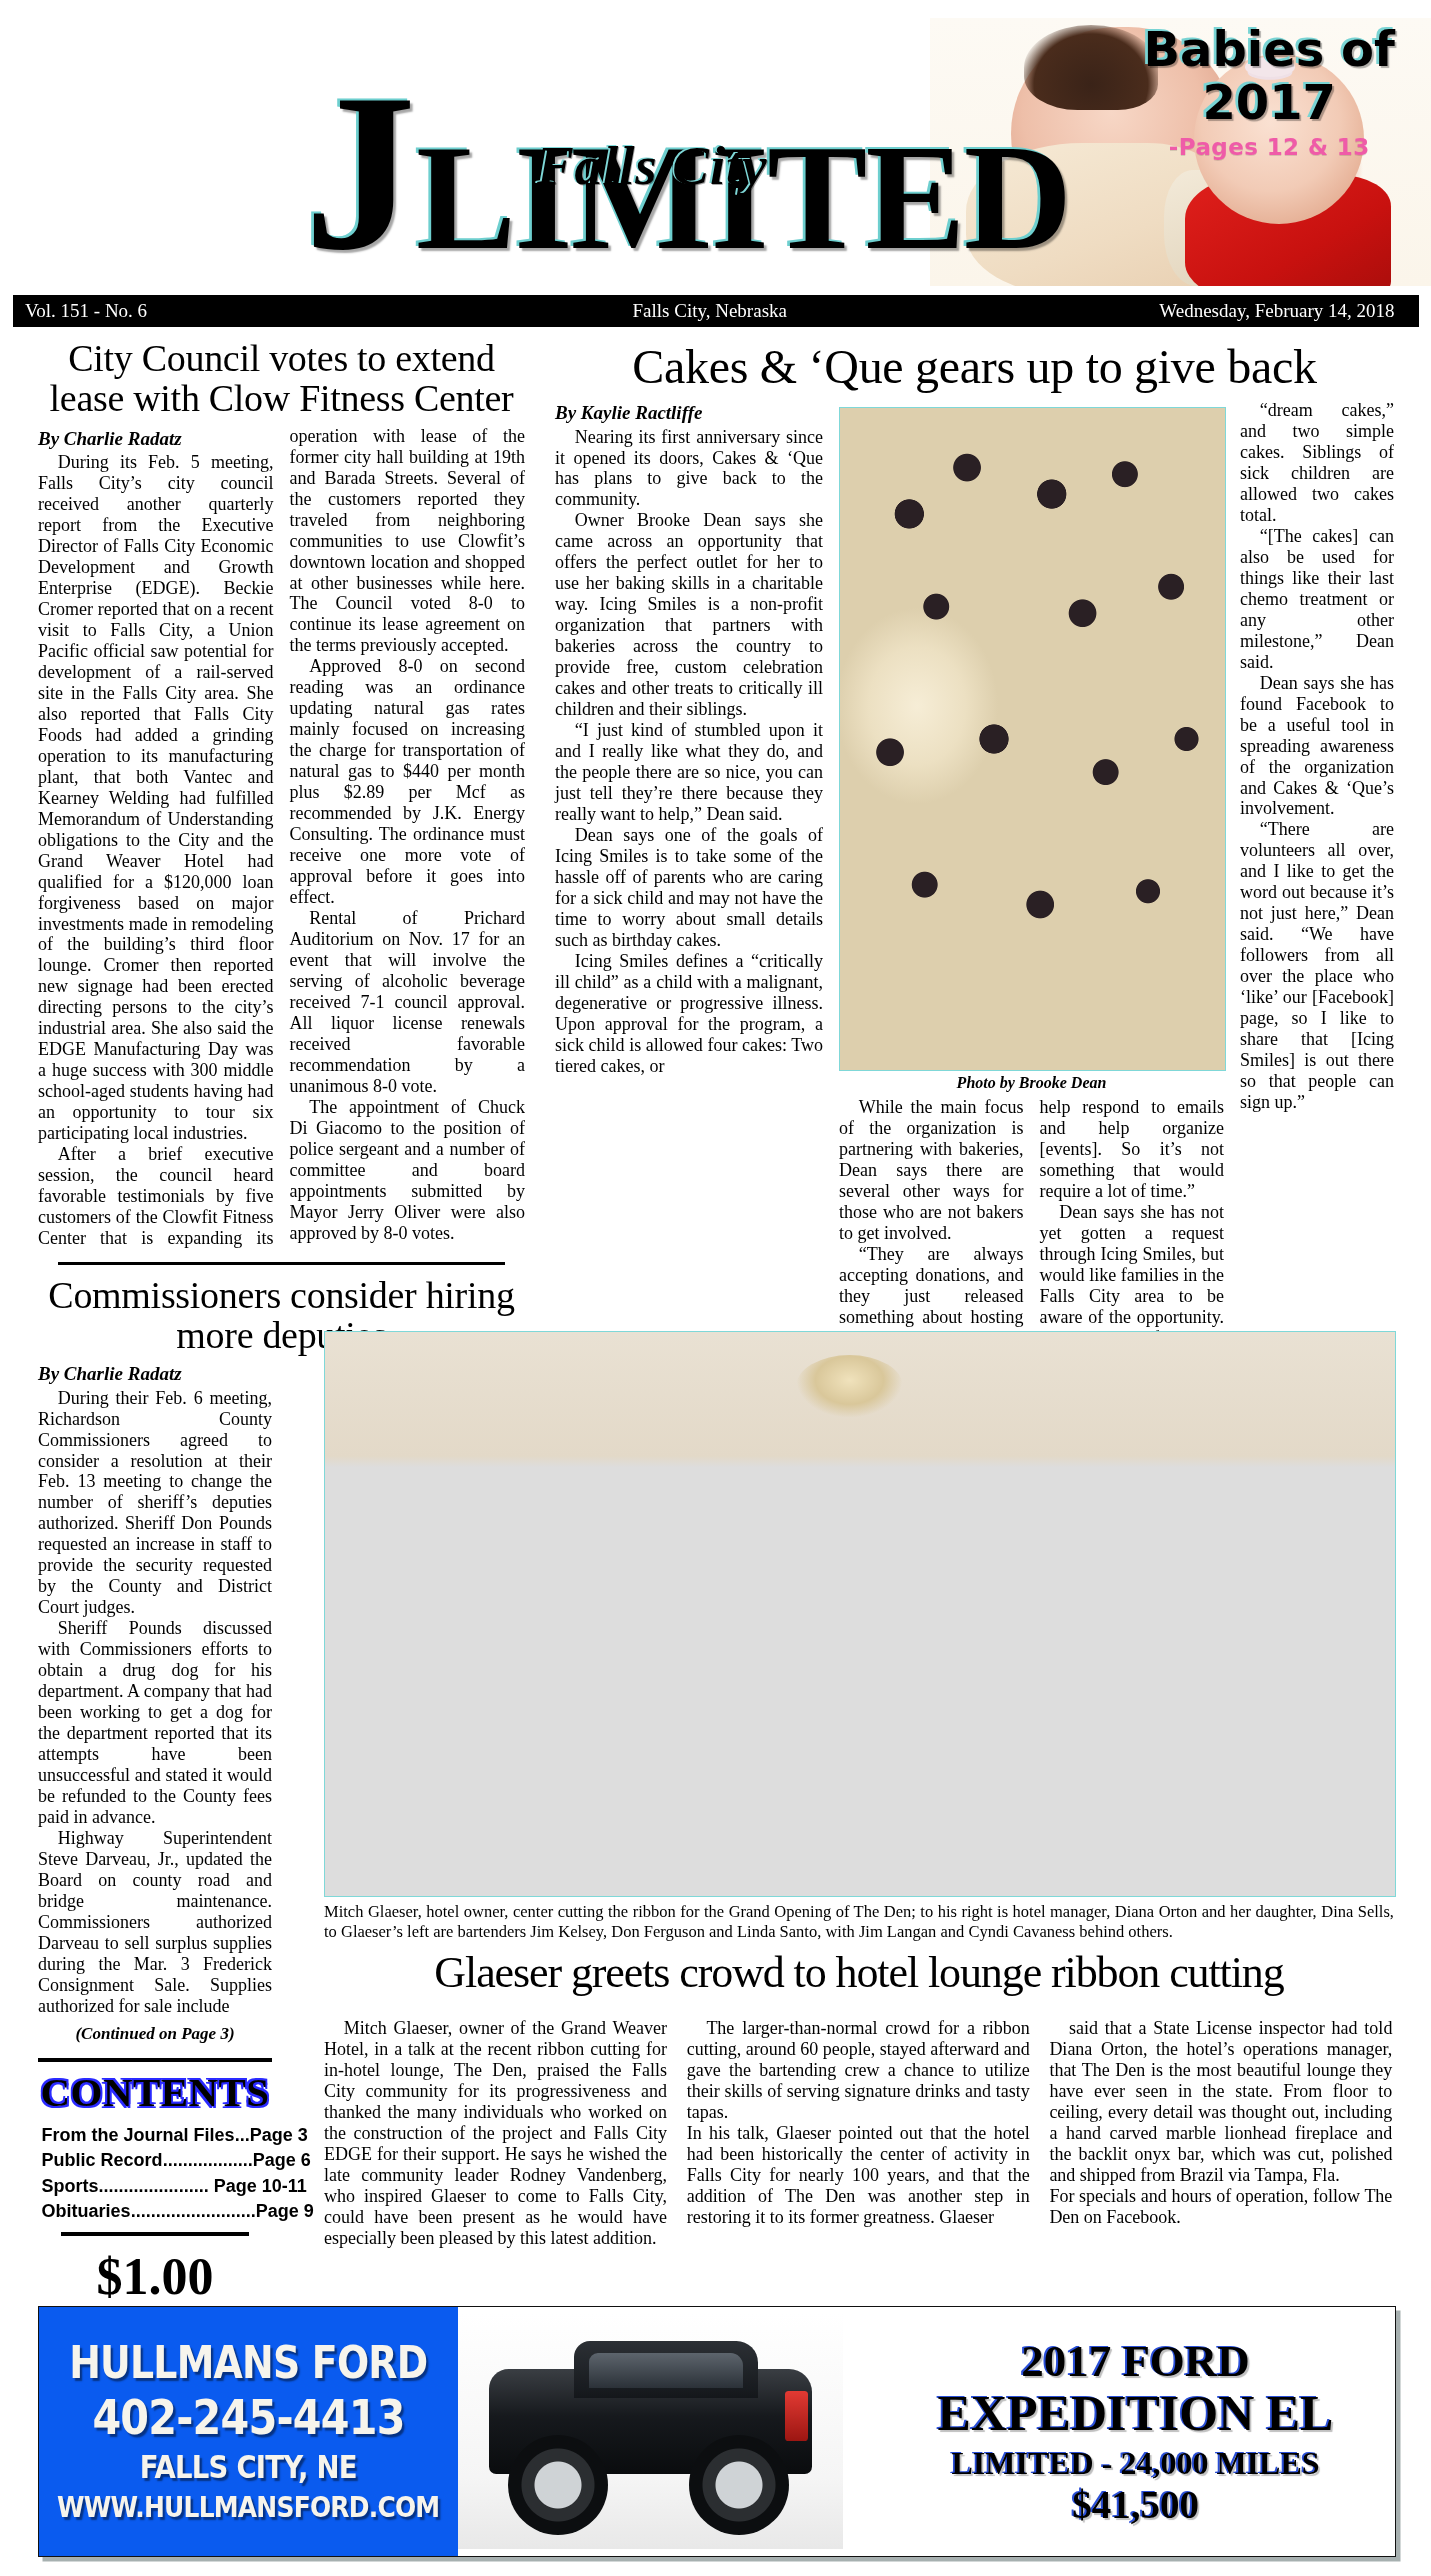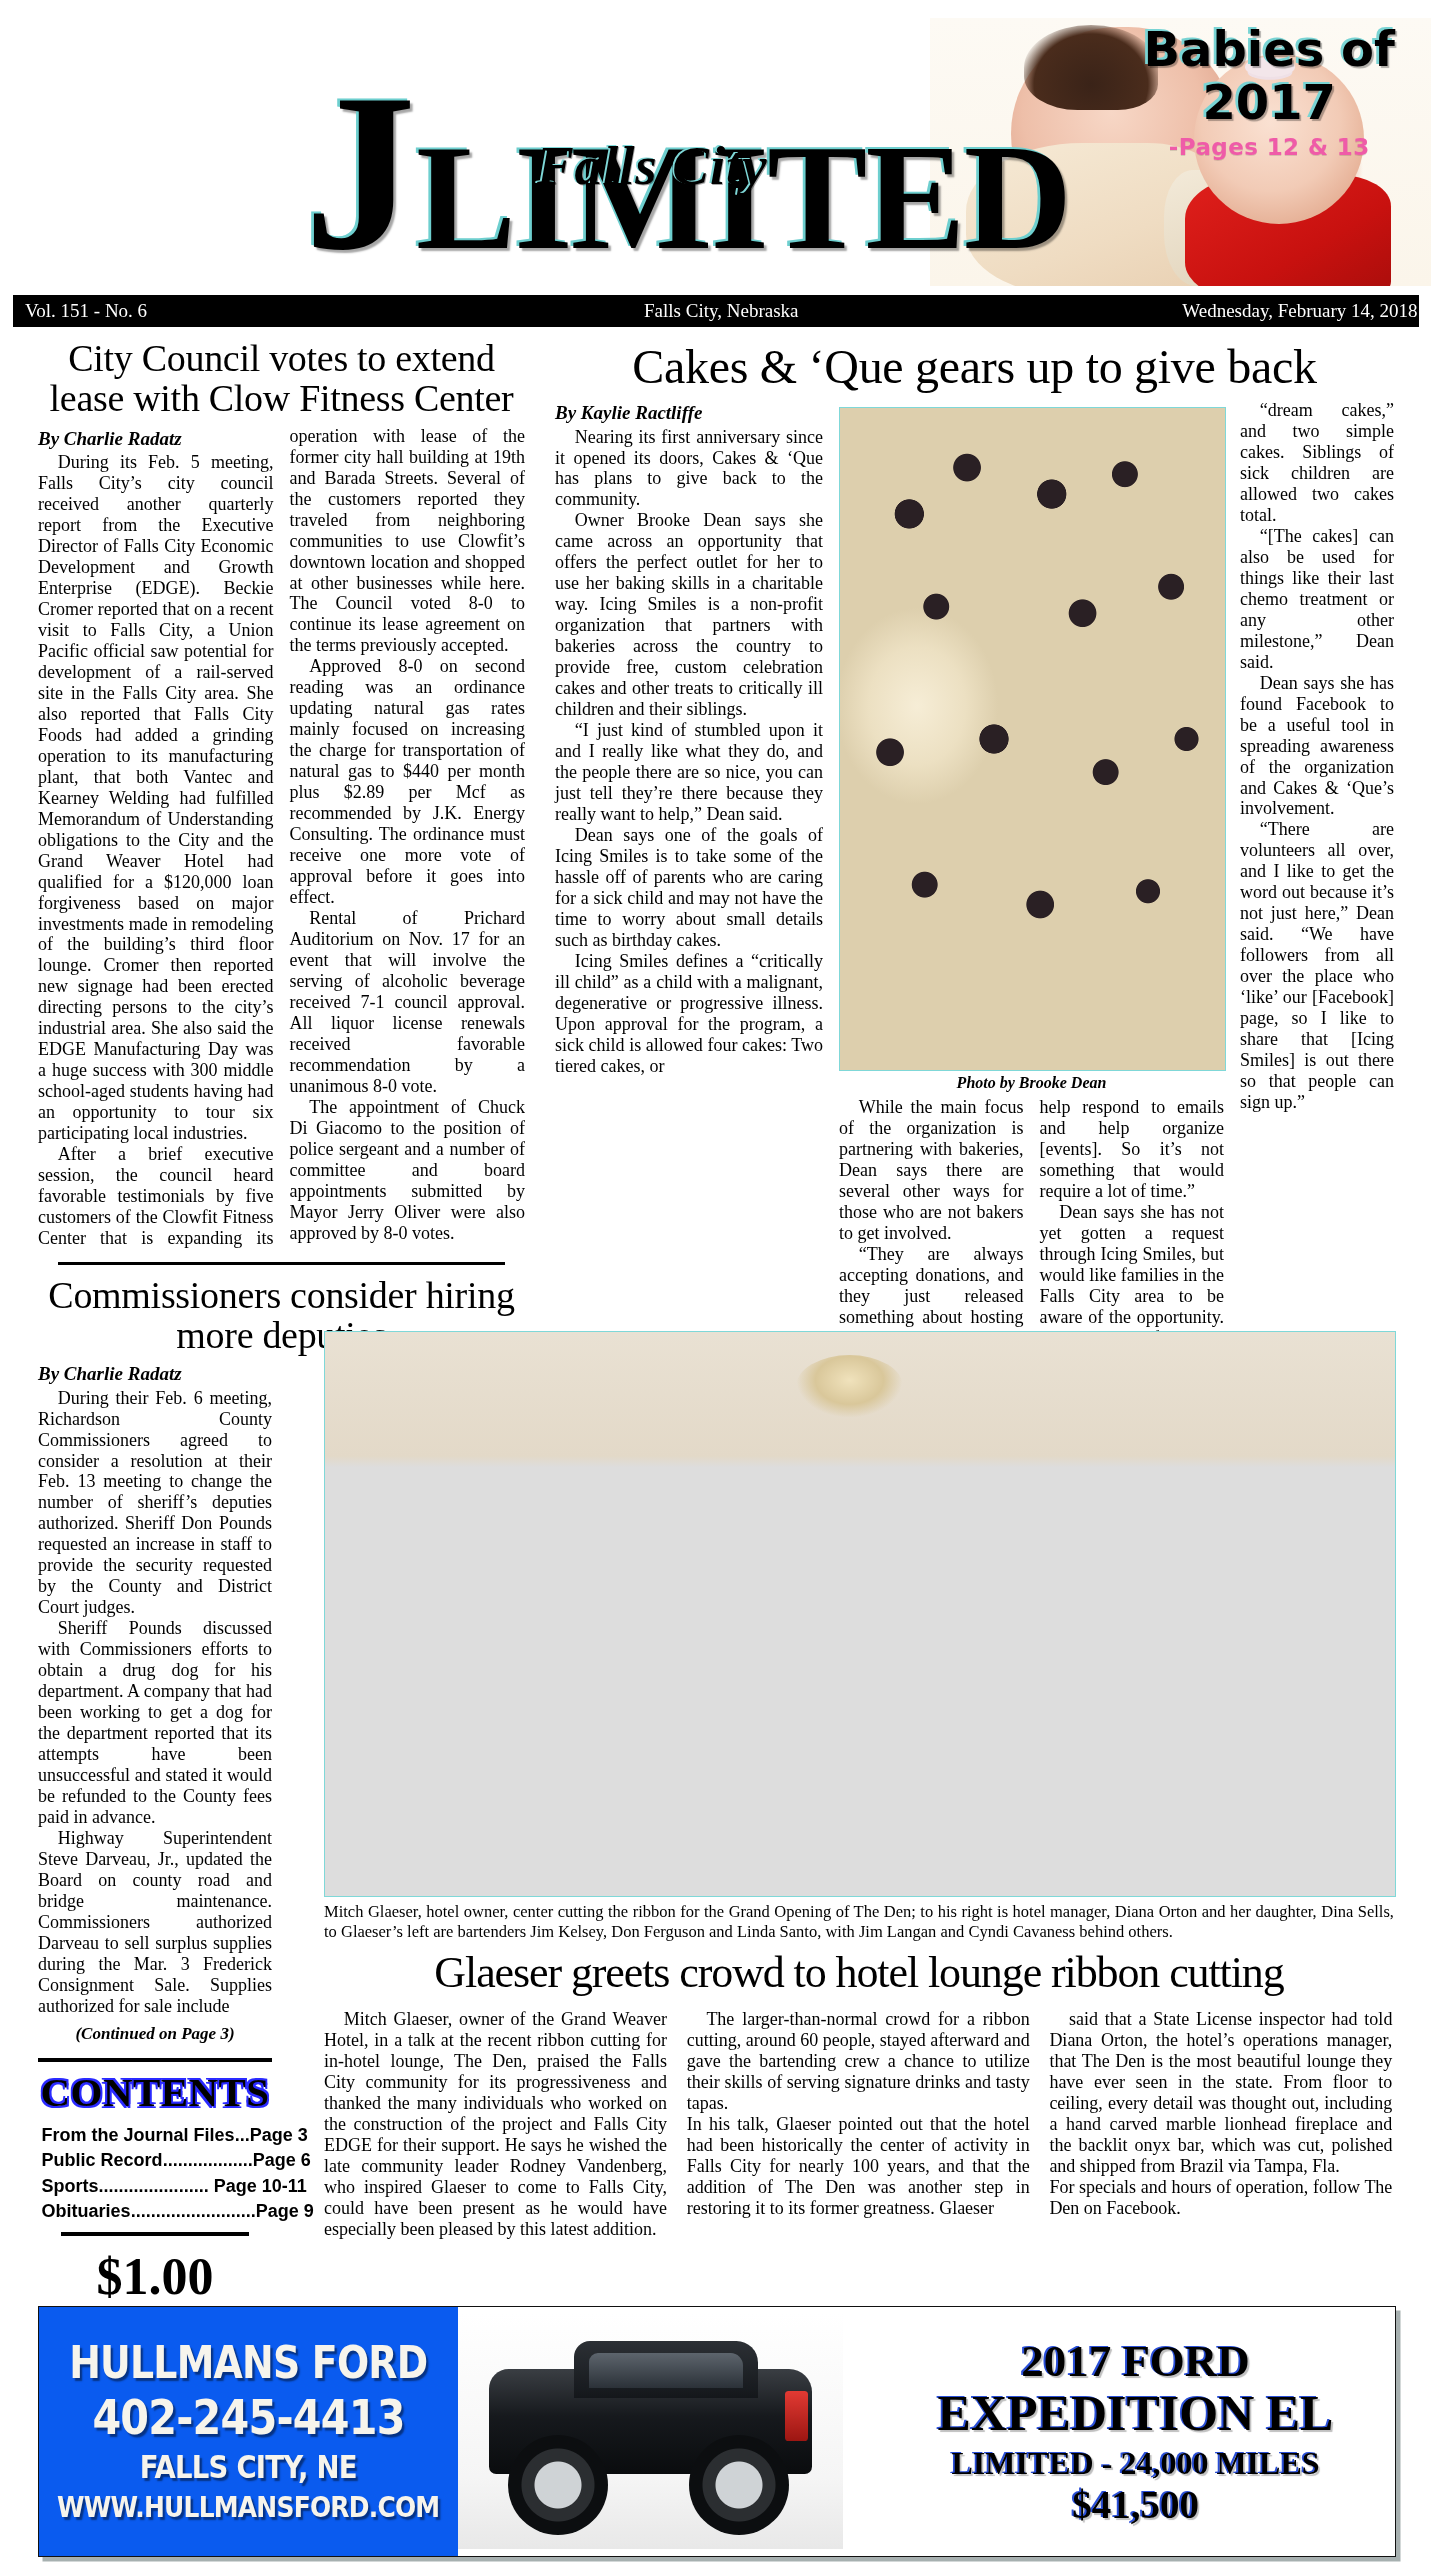--- a/index.html
+++ b/index.html
@@ -102,21 +102,21 @@
   .dateline{
     position:absolute;left:12.5px;top:295px;width:1406px;height:32px;
     background:#000;color:#fff;
     display:flex;align-items:center;
     font-family:"Liberation Serif", serif;
     font-size:19px;
     z-index:20;
   }
   .dl-left{width:33%;padding-left:12.5px;text-align:left;}
   .dl-mid{width:34%;text-align:center;}
-  .dl-right{width:33%;text-align:right;padding-right:1px;}
+  .dl-right{width:33%;text-align:right;padding-right:24px;}
   .col{position:absolute;}
 
   h1.head{
     font-family:"Liberation Serif", serif;
     font-weight:400;font-size:38px;line-height:1.06;
     margin:0 0 7.2px 0;letter-spacing:-0.3px;
   }
   h1.head.big{font-size:48px;text-align:center;}
   h1.head.cond{font-size:44px;text-align:center;letter-spacing:-1.1px;}
   .byline{
@@ -448,21 +448,21 @@
     <div class="photo" style="width:1070px;height:564px;">
       <div class="ribbonphoto">
         <div class="rp-wall"></div>
         <div class="rp-chand"></div>
       </div>
     </div>
     <div class="photo-cap" style="text-align:justify;font-style:normal;font-weight:normal;font-size:16.5px;line-height:1.18;margin-top:5.4px;">Mitch Glaeser, hotel owner, center cutting the ribbon for the Grand Opening of The Den; to his right is hotel manager, Diana Orton and her daughter, Dina Sells, to Glaeser’s left are bartenders Jim Kelsey, Don Ferguson and Linda Santo, with Jim Langan and Cyndi Cavaness behind others.</div>
 
     <h1 class="head cond" style="margin-top:9px;">Glaeser greets crowd to hotel lounge ribbon cutting</h1>
 
-    <div style="display:flex;gap:19.7px;margin-top:12px;">
+    <div style="display:flex;gap:19.7px;margin-top:21px;">
       <p class="body" style="width:343px;white-space:pre-line;">Mitch Glaeser, owner of the Grand Weaver Hotel, in a talk at the recent ribbon cutting for in-hotel lounge, The Den, praised the Falls City community for its progressiveness and thanked the many individuals who worked on the construction of the project and Falls City EDGE for their support. He says he wished the late community leader Rodney Vandenberg, who inspired Glaeser to come to Falls City, could have been present as he would have especially been pleased by this latest addition.</p>
       <p class="body" style="width:343px;white-space:pre-line;">The larger-than-normal crowd for a ribbon cutting, around 60 people, stayed afterward and gave the bartending crew a chance to utilize their skills of serving signature drinks and tasty tapas.
 In his talk, Glaeser pointed out that the hotel had been historically the center of activity in Falls City for nearly 100 years, and that the addition of The Den was another step in restoring it to its former greatness. Glaeser</p>
       <p class="body" style="width:343px;white-space:pre-line;">said that a State License inspector had told Diana Orton, the hotel’s operations manager, that The Den is the most beautiful lounge they have ever seen in the state. From floor to ceiling, every detail was thought out, including a hand carved marble lionhead fireplace and the backlit onyx bar, which was cut, polished and shipped from Brazil via Tampa, Fla.
 For specials and hours of operation, follow The Den on Facebook.</p>
     </div>
   </div>
 
   <div class="adbox">
     <div class="ad-blue">

